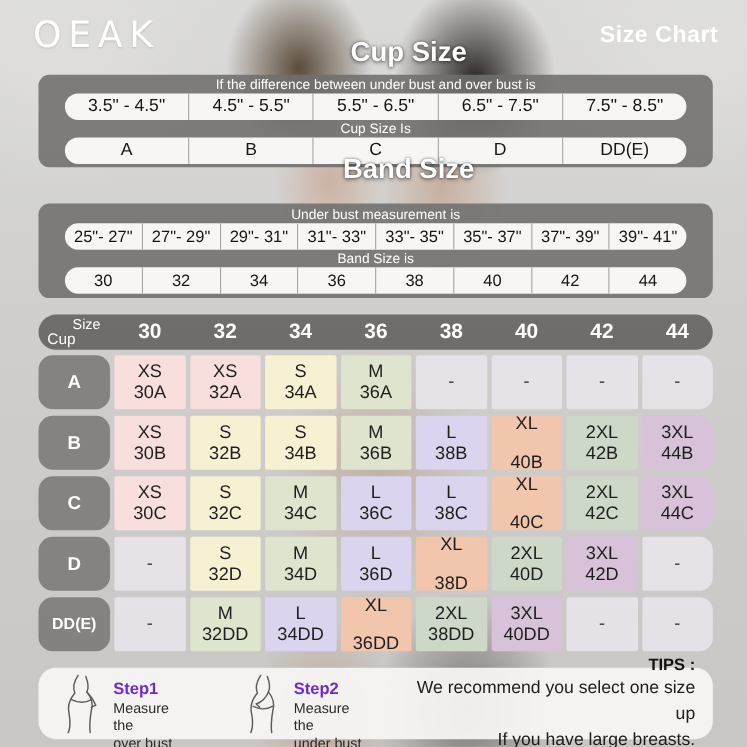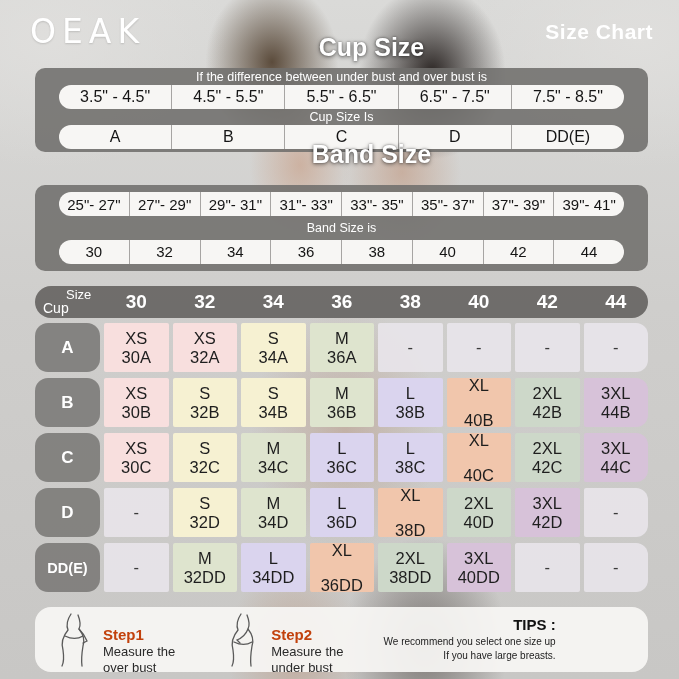--- a/index.html
+++ b/index.html
@@ -64,26 +64,26 @@
   .c-xs{background:#f8dfde;} .c-s{background:#f6f1d2;} .c-m{background:#dee4ce;}
   .c-l{background:#dad4ee;} .c-xl{background:#f1c6ac;gap:16px;} .c-x2{background:#cdd8c9;}
   .c-x3{background:#d7c2d9;} .c-e{background:rgba(231,228,234,.93);color:#3a3a3a;}
 
   .tips{left:35px;top:607px;width:613px;height:65px;background:rgba(247,246,244,.93);
         border-radius:16px;display:flex;align-items:center;box-sizing:border-box;
         padding:0 16px;}
   .fig{width:42px;height:56px;flex:0 0 auto;}
   .fig path{fill:none;stroke:#5a5a5a;stroke-width:1.3;stroke-linecap:round;}
   .steptext{margin-left:10px;}
-  .step-title{font-weight:bold;font-size:15px;color:#c2410c;line-height:1.2;margin-top:23px;}
+  .step-title{font-weight:bold;font-size:15px;color:#6d28d9;line-height:1.2;margin-top:23px;}
   .step-desc{font-size:13px;color:#2a2a2a;line-height:1.25;}
   .step2wrap{margin-left:44px;display:flex;align-items:center;}
   .tipscol{margin-left:40px;text-align:right;}
   .tips-title{font-weight:bold;font-size:15px;color:#111;line-height:1.3;}
-  .tips-line{font-size:10px;color:#1c1c1c;line-height:1.45;}
+  .tips-line{font-size:16px;color:#1c1c1c;line-height:1.45;}
 </style>
 </head>
 <body>
 
 <div class="photo"></div>
 
 <div class="layer logo">OEAK</div>
 <div class="layer pagetitle">Size Chart</div>
 
 <div class="layer sectitle" id="cupTitle">Cup Size</div>
@@ -103,20 +103,21 @@
     <div class="c">B</div>
     <div class="c">C</div>
     <div class="c">D</div>
     <div class="c">DD(E)</div>
   </div>
 </div>
 
 <div class="layer sectitle" id="bandTitle">Band Size</div>
 
 <div class="layer block" id="bandBlock">
+  <div class="cond">Under bust measurement is</div>
   <div class="pill">
     <div class="c">25"- 27"</div>
     <div class="c">27"- 29"</div>
     <div class="c">29"- 31"</div>
     <div class="c">31"- 33"</div>
     <div class="c">33"- 35"</div>
     <div class="c">35"- 37"</div>
     <div class="c">37"- 39"</div>
     <div class="c">39"- 41"</div>
   </div>

